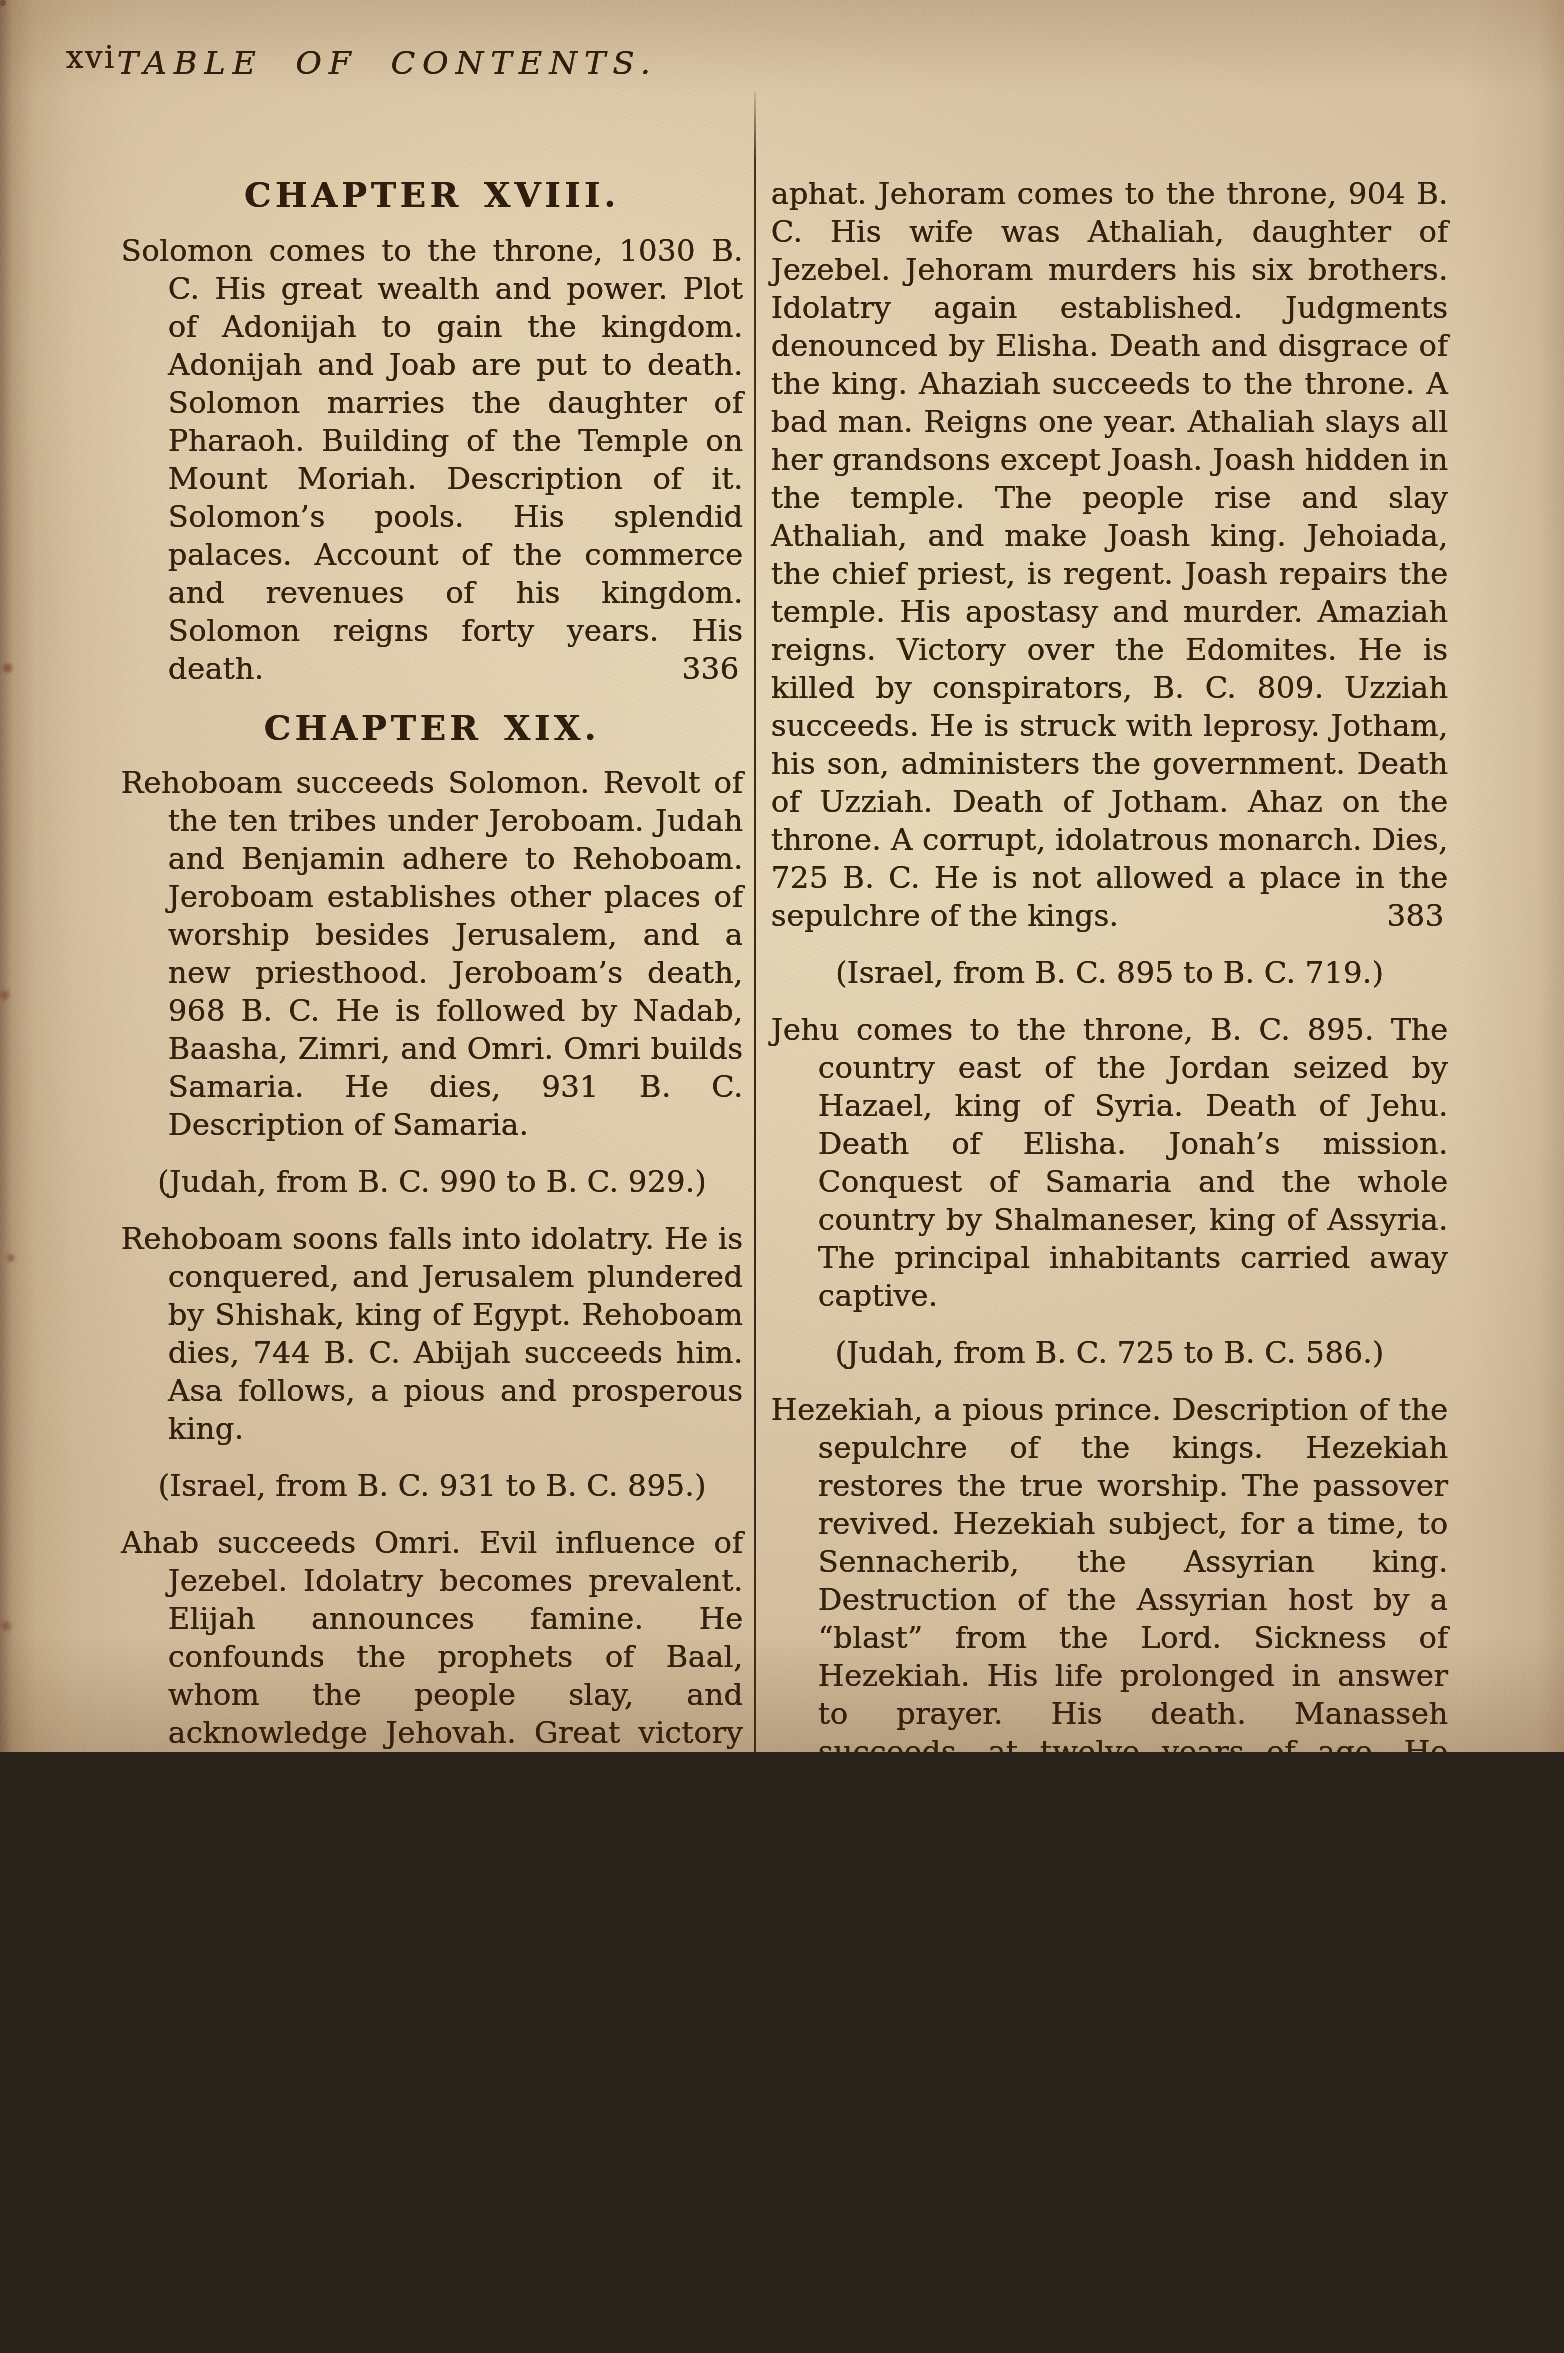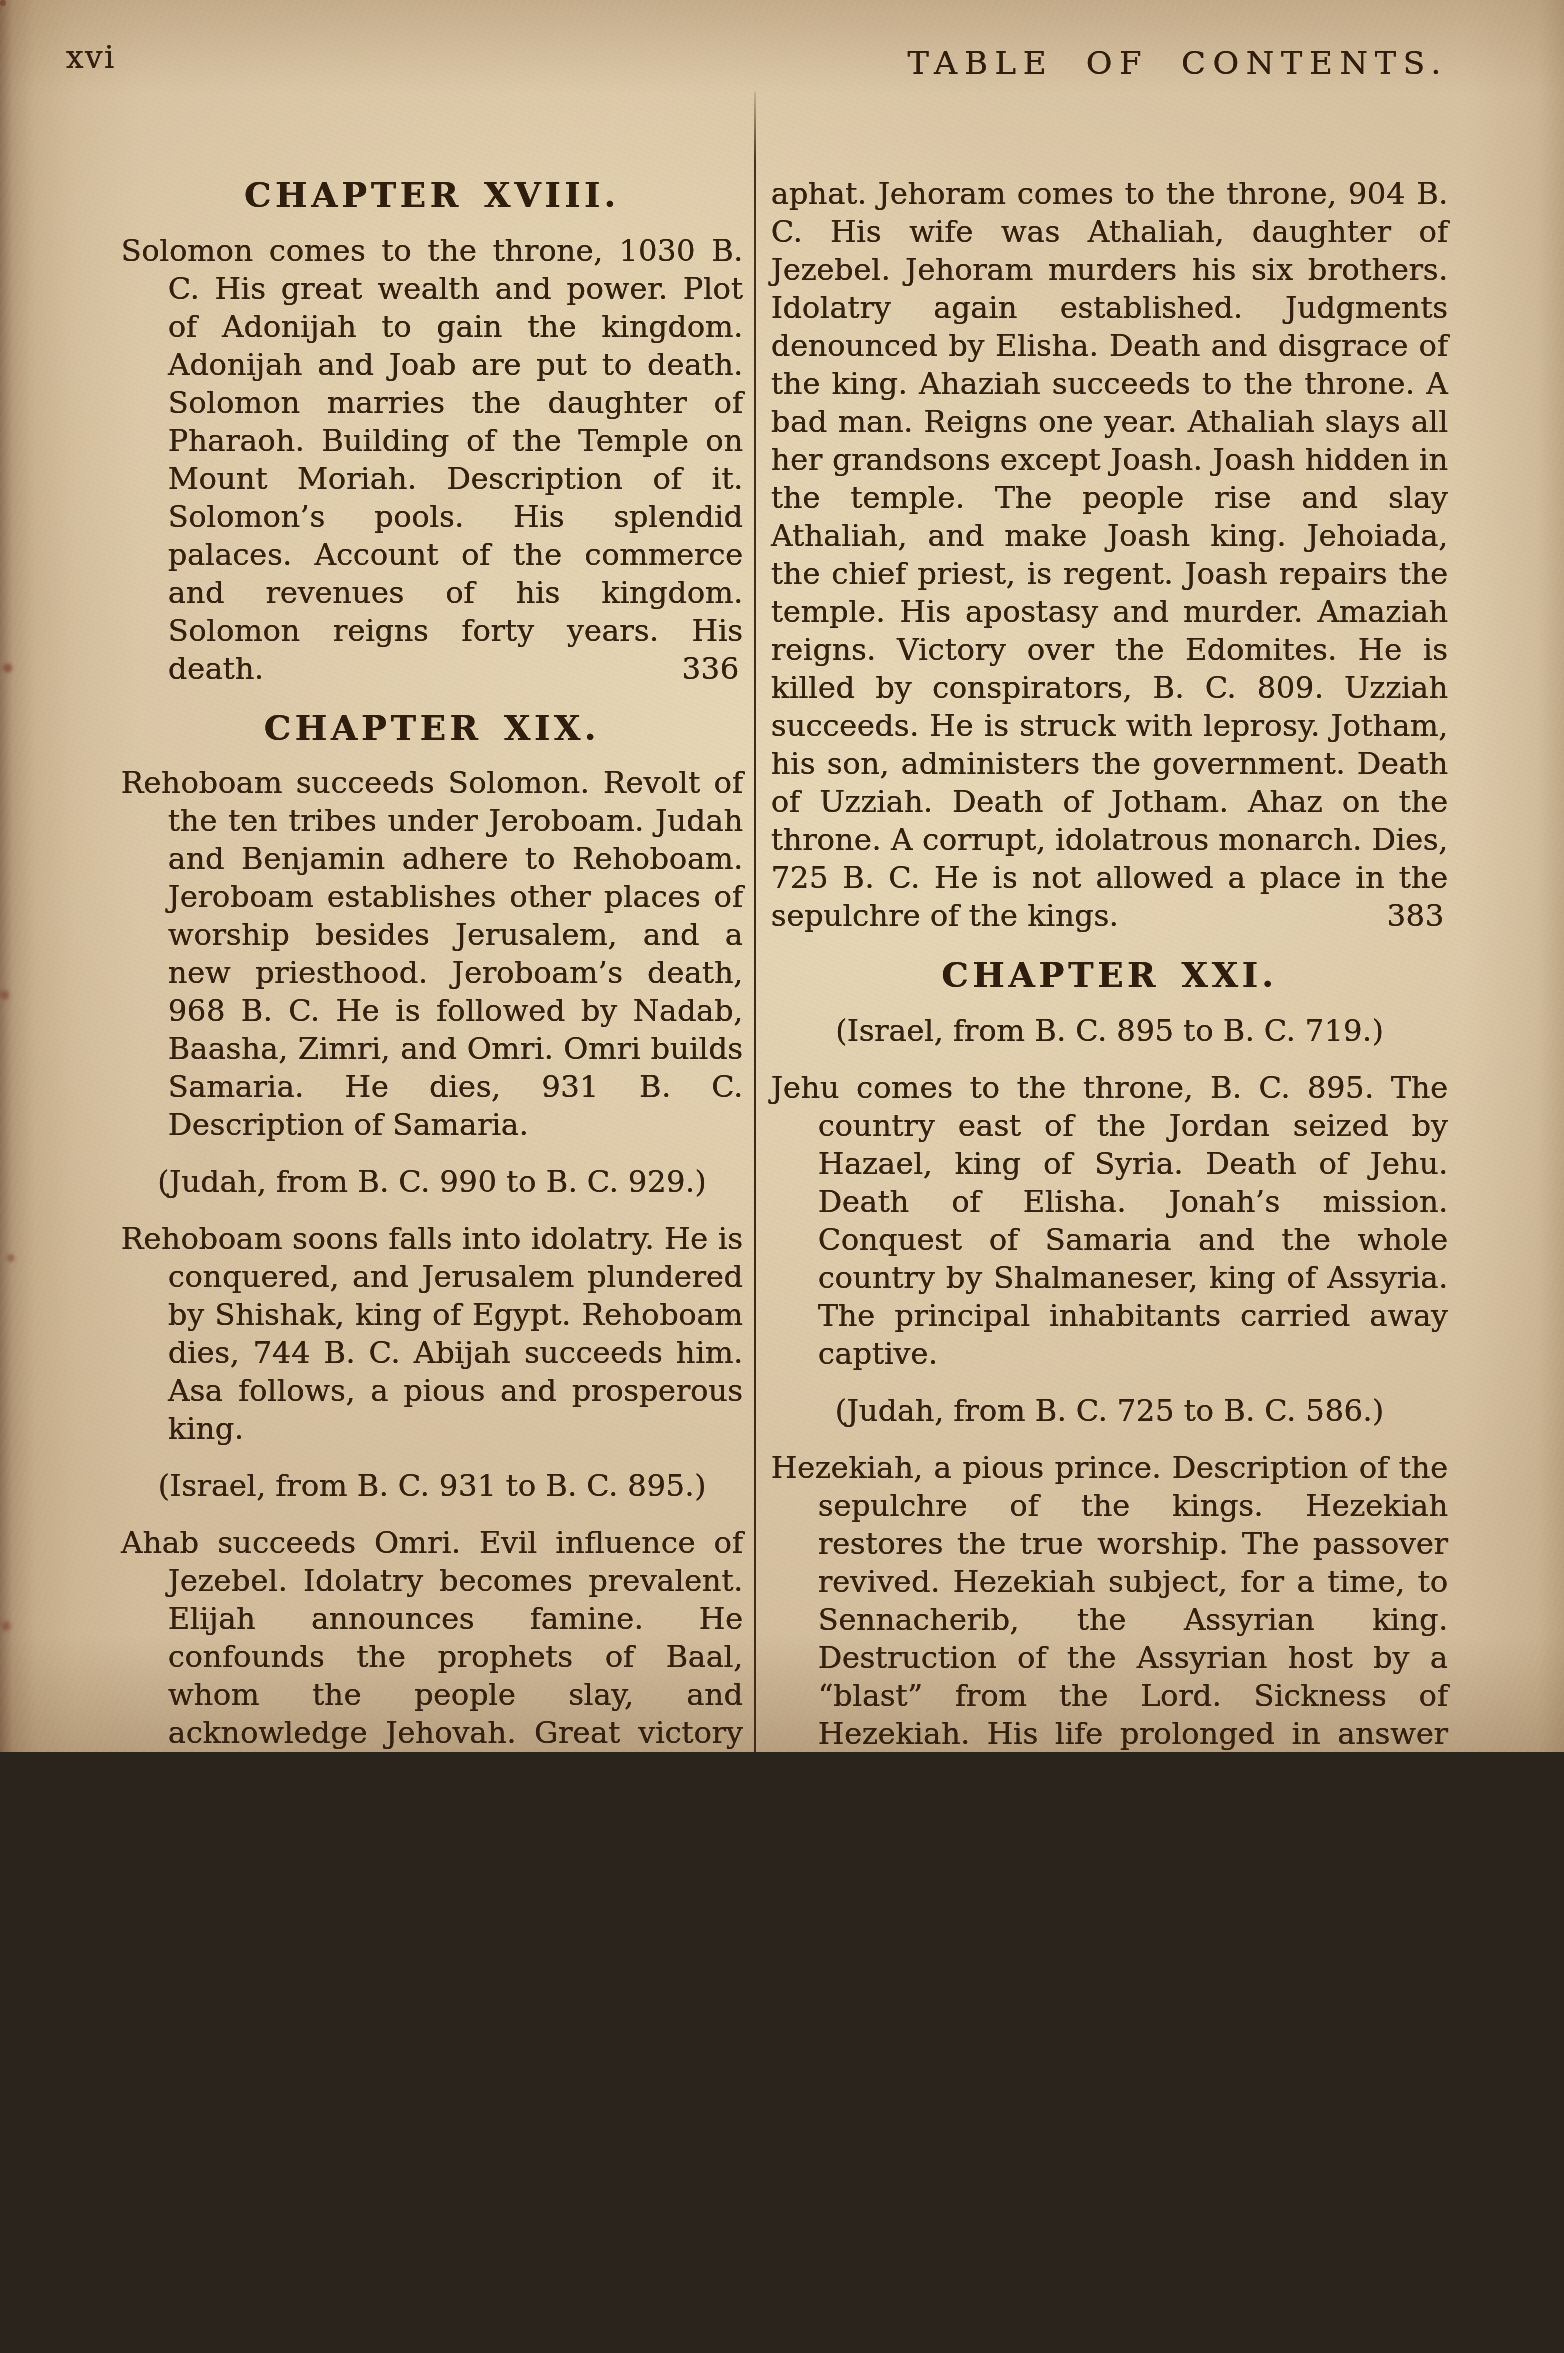--- a/index.html
+++ b/index.html
@@ -36,23 +36,23 @@
       7.8px 1255px 3.1px 0.8px rgba(110,48,34,.45),
       3.1px 1623px 3.9px 1.6px rgba(122,54,40,.50),
       6.3px 2050px 3.1px 1.6px rgba(115,50,36,.45),
       438px 501px 23.5px 20.3px rgba(190,160,120,.10),
       203px 1158px 20.3px 17px rgba(195,165,125,.10),
       1299px 1800px 27px 23.5px rgba(180,145,105,.08),
       1205px 438px 20.3px 17px rgba(185,150,110,.08);
   }
   .folio{position:absolute; left:66px; top:39px; font-size:31px; letter-spacing:1.6px;
     text-shadow:0 0 0.5px currentColor;}
-  .page-title{position:absolute; left:117px; right:117px; top:44px; text-align:right;
+  .page-title{position:absolute; left:117px; right:117px; top:44px; text-align:left;
     font-size:32px; letter-spacing:7px; word-spacing:15.6px; color:#2f1d0d;
-    text-shadow:0 0 0.5px currentColor;}
+    text-shadow:0 0 0.5px currentColor;font-style:italic;}
   .column-divider{position:absolute; left:754px; top:92px; width:2.3px; height:2236px;
     background:linear-gradient(180deg, rgba(70,48,28,.15) 0px, #46301c 70px, #3a2715 50%, #46301c calc(100% - 102px), rgba(70,48,28,.12) 100%);}
   .columns{position:absolute; top:175px; left:0; width:1565px;}
   .col{position:absolute; top:0; font-size:30px; line-height:38px; text-align:justify;
     text-shadow:0 0 0.4px currentColor;}
   .col-left{left:121px; width:622px;}
   .col-right{left:771px; width:677px;}
   .chapter-heading{margin:20.3px 0 15.6px; font-size:34px; line-height:41px; font-weight:bold;
     text-align:center; letter-spacing:3.9px; word-spacing:6.3px; color:#2f1d0d;
     text-shadow:0 0 0.6px currentColor;}
@@ -89,21 +89,20 @@
       <p class="entry"><span>Ahab succeeds Omri. Evil influence of Jezebel. Idolatry becomes prevalent. Elijah announces famine. He confounds the prophets of Baal, whom the people slay, and acknowledge Jehovah. Great victory of Israel over Ben Hadad. Doom of Ahab pronounced by Elijah. Ahab slain, 909 B. C. Ahaziah. Jehoram. Elisha raises the Shunamite’s son. Story of Naaman. Famine. Panic and flight of the Syrian host. Jehu anointed king by Elisha. Jehoram, Ahaziah, and Jezebel slain. Destruction of the family of Ahab. Jehu destroys the temple of Baal, and roots out idolatry.</span><span class="page-ref">354</span></p>
 
       <h2 class="chapter-heading">CHAPTER XX.</h2>
       <p class="subhead">(Judah, from B. C. 503 to B. C. 725.)</p>
       <p class="entry">Jehoshaphat begins to reign, 929 B. C. — one of the best of the Hebrew kings. He continues to root out idolatry. One million one hundred and sixty thousand men enrolled to bear arms. Judges are placed in all the principal cities. Jehoshaphat’s admirable charge to them. Death of Jehosh-</p>
     </div>
 
     <div class="col col-right">
       <p class="entry cont"><span>aphat. Jehoram comes to the throne, 904 B. C. His wife was Athaliah, daughter of Jezebel. Jehoram murders his six brothers. Idolatry again established. Judgments denounced by Elisha. Death and disgrace of the king. Ahaziah succeeds to the throne. A bad man. Reigns one year. Athaliah slays all her grandsons except Joash. Joash hidden in the temple. The people rise and slay Athaliah, and make Joash king. Jehoiada, the chief priest, is regent. Joash repairs the temple. His apostasy and murder. Amaziah reigns. Victory over the Edomites. He is killed by conspirators, B. C. 809. Uzziah succeeds. He is struck with leprosy. Jotham, his son, administers the government. Death of Uzziah. Death of Jotham. Ahaz on the throne. A corrupt, idolatrous monarch. Dies, 725 B. C. He is not allowed a place in the sepulchre of the kings.</span><span class="page-ref">383</span></p>
 
-      <h2 class="chapter-heading">CHAPTER XXI.</h2>
       <p class="subhead">(Israel, from B. C. 895 to B. C. 719.)</p>
       <p class="entry">Jehu comes to the throne, B. C. 895. The country east of the Jordan seized by Hazael, king of Syria. Death of Jehu. Death of Elisha. Jonah’s mission. Conquest of Samaria and the whole country by Shalmaneser, king of Assyria. The principal inhabitants carried away captive.</p>
       <p class="subhead">(Judah, from B. C. 725 to B. C. 586.)</p>
       <p class="entry">Hezekiah, a pious prince. Description of the sepulchre of the kings. Hezekiah restores the true worship. The passover revived. Hezekiah subject, for a time, to Sennacherib, the Assyrian king. Destruction of the Assyrian host by a “blast” from the Lord. Sickness of Hezekiah. His life prolonged in answer to prayer. His death. Manasseh succeeds, at twelve years of age. He becomes corrupt. Defeated by Esarhaddon, taken captive, and sent to Babylon. He repents and is released. Josiah, a good king. He overturns idolatry. Killed in battle against Necho, king of Egypt. Jehoiakim. Warning by Jeremiah. His imprisonment by Jehoiakim. Jehoiakim subdued by Nebuchadnezzar. Forty thousand of the people sent into captivity. Zedekiah made king. He revolts. Nebuchadnezzar burns the temple and city, demolishes the walls, carries off all the sacred vessels and treasure.</p>
     </div>
 
   </div>
 </div>
 
 

